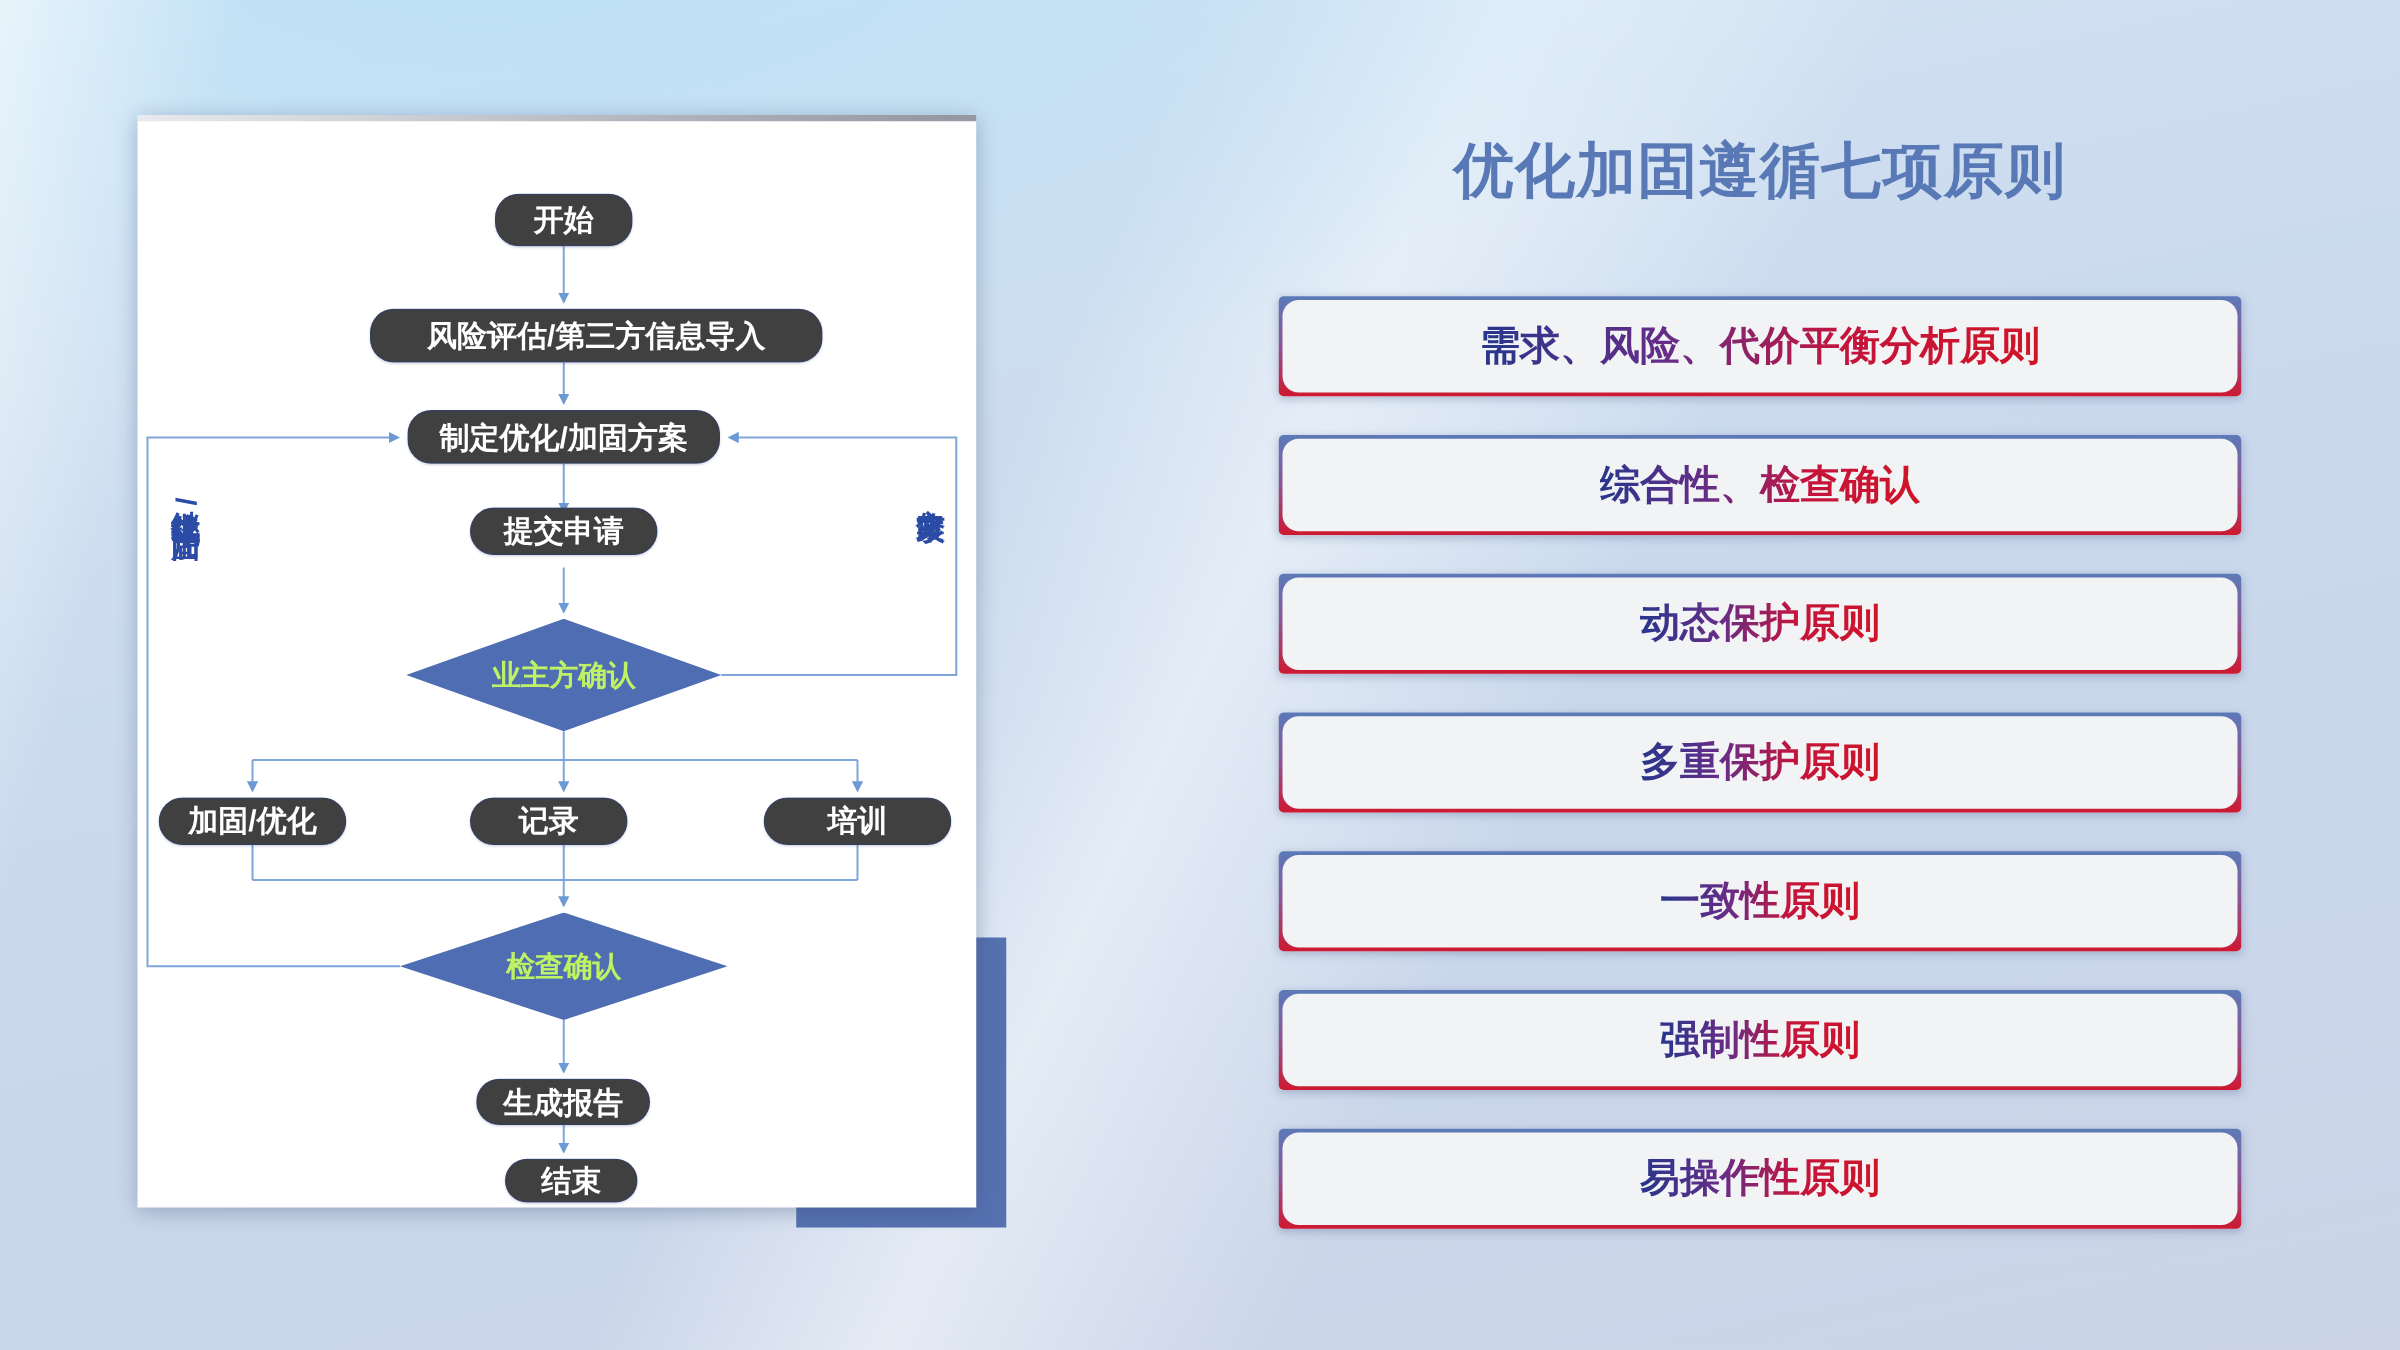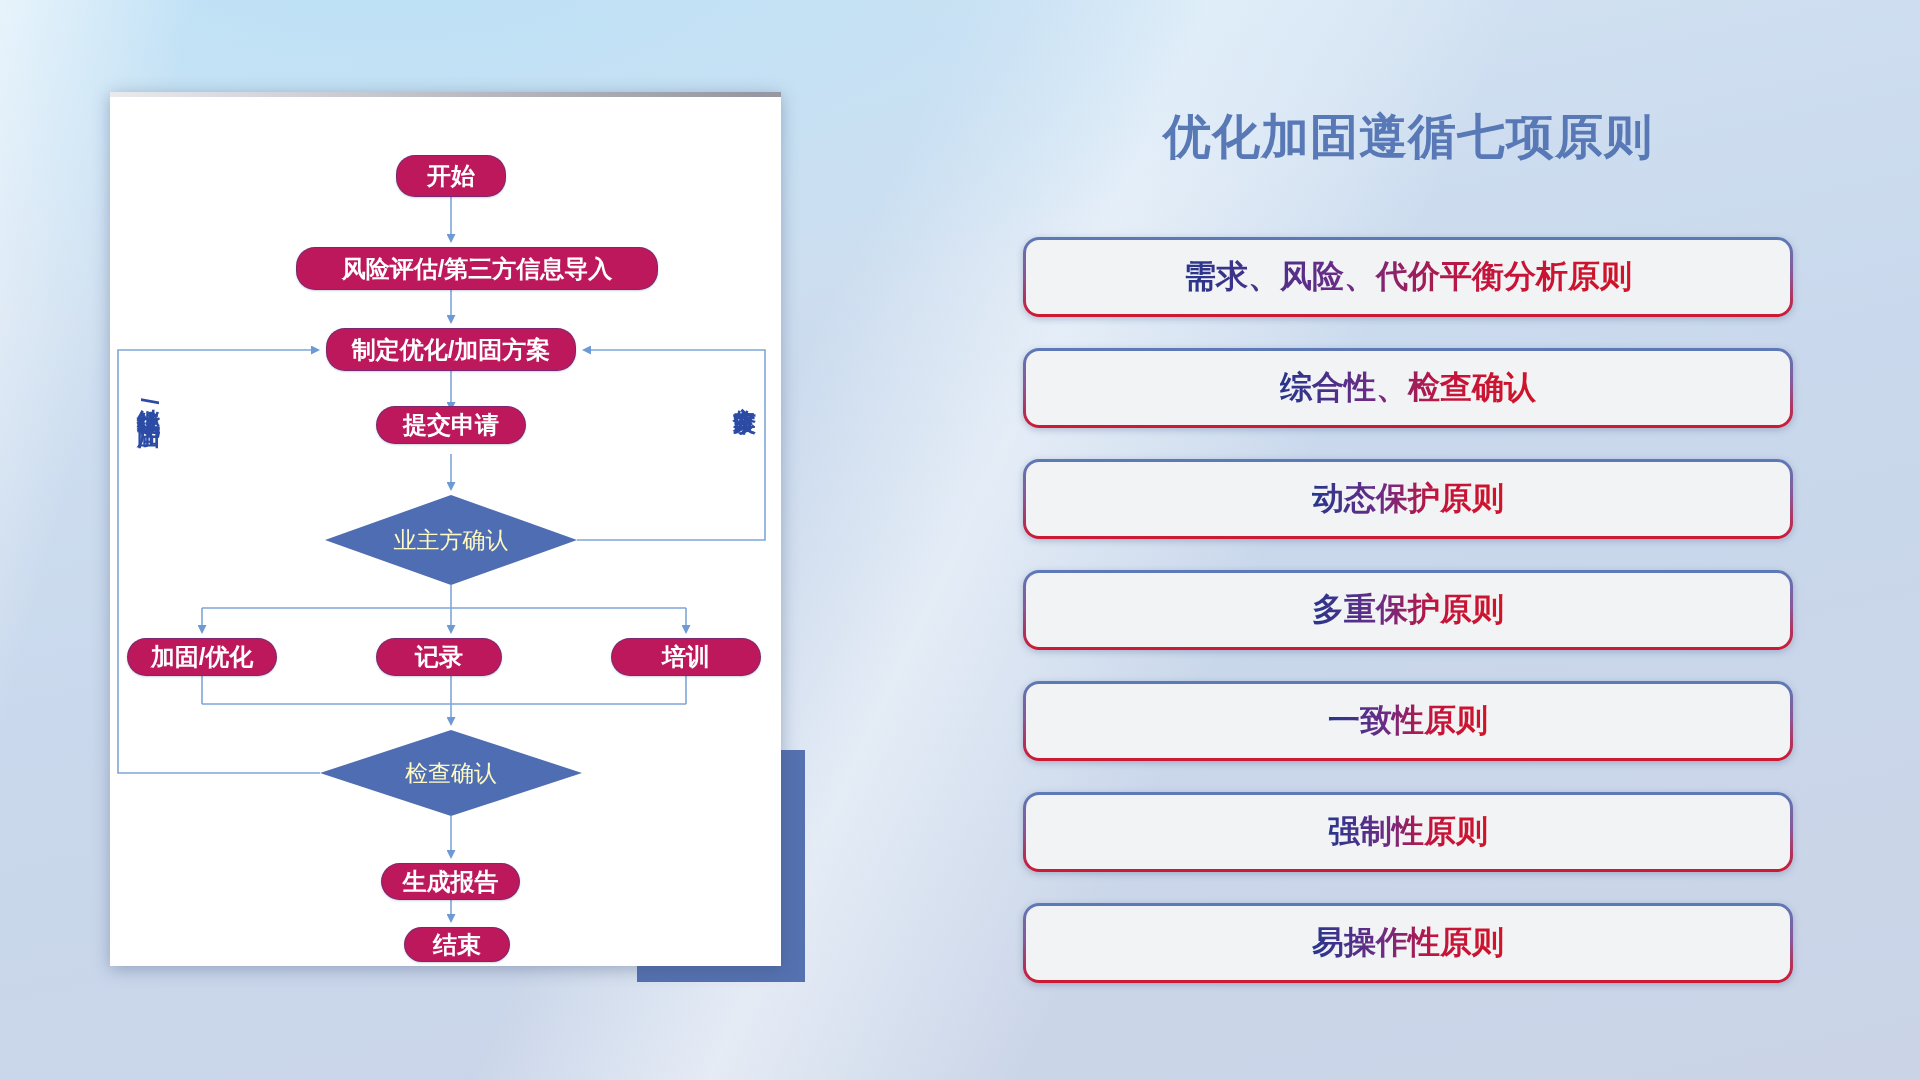--- a/index.html
+++ b/index.html
@@ -15,33 +15,33 @@
   }
   
   .accent-rect{position:absolute;left:637px;top:750px;width:168px;height:232px;background:#5571b0;z-index:0;}
   
   .card{position:absolute;left:110px;top:92px;width:671px;height:874px;background:#ffffff;z-index:1;
         box-shadow:0 3px 16px rgba(55,75,115,.38);}
   .card::before{content:"";position:absolute;top:0;left:0;right:0;height:5px;
         background:linear-gradient(90deg, rgba(130,140,160,.18), rgba(85,90,110,.42) 55%, rgba(45,50,70,.5) 96%);}
   .card svg{position:absolute;left:0;top:0;}
   
-  .fnode{position:absolute;background:#be185d;border:1.5px solid rgba(40,62,130,.45);border-radius:19px;
+  .fnode{position:absolute;background:#404040;border:1.5px solid rgba(40,62,130,.45);border-radius:19px;
          color:#fff;font-weight:bold;font-size:24px;display:flex;align-items:center;justify-content:center;
          box-sizing:border-box;white-space:nowrap;z-index:2;box-shadow:0 1px 2px rgba(60,80,130,.25);}
   .fdiamond{position:absolute;background:#4f6db2;clip-path:polygon(50% 0,100% 50%,50% 100%,0 50%);
-         color:#fef9c3;font-weight:normal;font-size:23px;display:flex;align-items:center;justify-content:center;
+         color:#bef264;font-weight:bold;font-size:23px;display:flex;align-items:center;justify-content:center;
          z-index:2;white-space:nowrap;}
   .vlabel{position:absolute;writing-mode:vertical-rl;color:#2b4ba5;font-weight:bold;font-size:23px;
          letter-spacing:2px;z-index:2;white-space:nowrap;}
   
   .slide-title{position:absolute;left:1023px;top:105px;width:770px;text-align:center;
          font-size:48px;font-weight:bold;color:#5878b6;letter-spacing:1px;}
   .principles{position:absolute;left:1023px;top:237px;width:770px;display:flex;flex-direction:column;gap:31px;}
-  .pbox{height:80px;border-radius:16px;padding:3px;box-sizing:border-box;
+  .pbox{height:80px;border-radius:4px;padding:3px;box-sizing:border-box;
         background:linear-gradient(180deg,#5b7ab8 0%, #8a5596 48%, #cf1830 100%);
         box-shadow:0 2px 7px rgba(80,95,140,.35);}
   .pbox-inner{width:100%;height:100%;border-radius:13px;background:#f2f3f5;
         display:flex;align-items:center;justify-content:center;}
   .ptext{font-size:32px;font-weight:bold;
         background:linear-gradient(90deg,#27368c 0%, #6a2c86 35%, #c4143c 65%, #d01428 100%);
         -webkit-background-clip:text;background-clip:text;color:transparent;white-space:nowrap;}
 </style>
 </head>
 <body>

